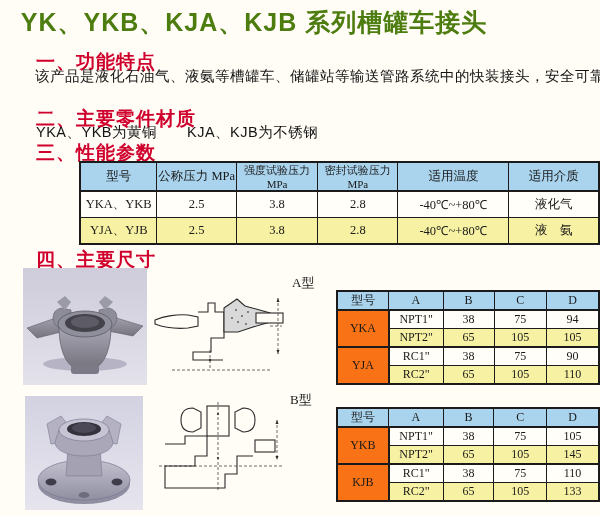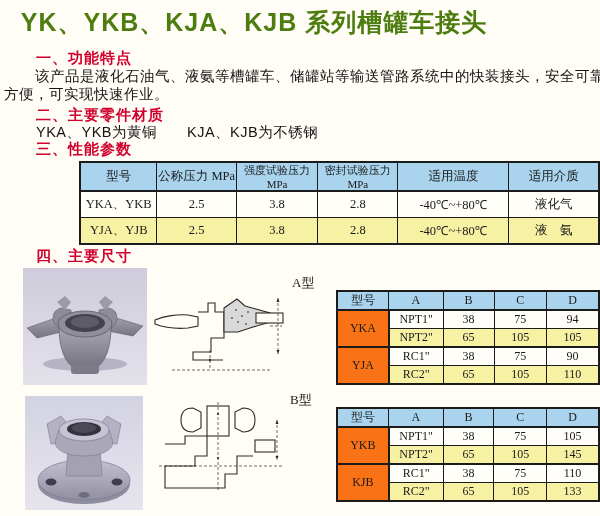--- a/index.html
+++ b/index.html
@@ -13,21 +13,21 @@
   }
   .title{
     position:absolute;top:6px;left:0;width:508px;
     text-align:center;
     font-size:25px;font-weight:bold;
     letter-spacing:1px;
     color:#4d7c0f;
   }
   .red-heading{
     position:absolute;
-    font-size:15px;font-weight:bold;
+    font-size:19px;font-weight:bold;
     color:#d0002d;
     letter-spacing:1px;
     white-space:nowrap;
   }
   .body-line{
     position:absolute;
     font-size:14.5px;
     color:#141414;
     letter-spacing:0.5px;
     white-space:nowrap;
@@ -85,21 +85,20 @@
 </style>
 </head>
 <body>
 
 <div class="page">
 
   <div class="title">YK、YKB、KJA、KJB 系列槽罐车接头</div>
 
   <div class="red-heading" style="left:36px;top:49px;">一、功能特点</div>
   <div class="body-line" style="left:35px;top:67px;">该产品是液化石油气、液氨等槽罐车、储罐站等输送管路系统中的快装接头，安全可靠，装卸</div>
-  <div class="body-line" style="left:4px;top:85px;">方便，可实现快速作业。</div>
 
   <div class="red-heading" style="left:36px;top:106px;">二、主要零件材质</div>
   <div class="body-line" style="left:36px;top:123px;">YKA、YKB为黄铜　　KJA、KJB为不锈钢</div>
 
   <div class="red-heading" style="left:36px;top:140px;">三、性能参数</div>
 
   <table class="perf-table">
     <colgroup>
       <col style="width:78px">
         <col style="width:81px">

